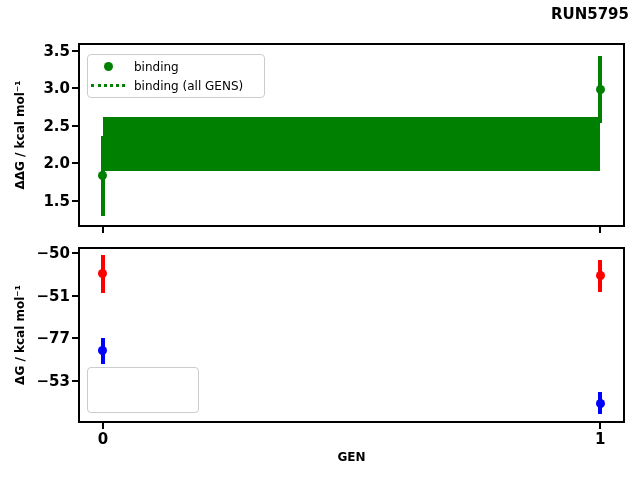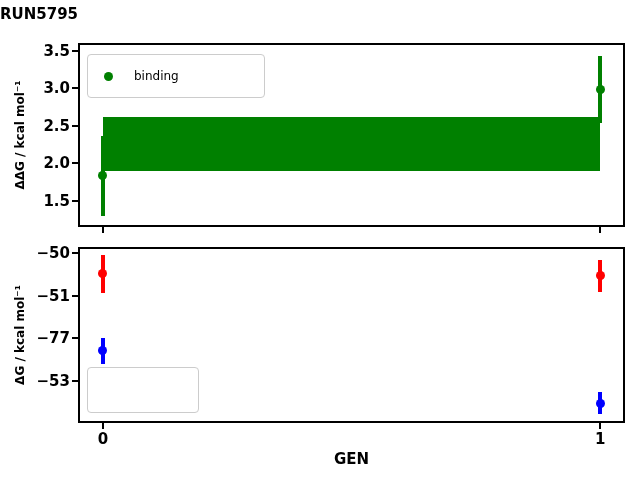--- a/index.html
+++ b/index.html
@@ -1,40 +1,40 @@
 <!DOCTYPE html>
 <html><head>
 <meta charset="utf-8">
 <style>
   html,body{margin:0;padding:0;background:#fff;}
   .figure{
     position:relative;width:640px;height:480px;background:#ffffff;
     font-family:"DejaVu Sans","Liberation Sans",sans-serif;overflow:hidden;
   }
   .fig-title{
-    position:absolute;top:5px;left:0;width:629px;text-align:left;
+    position:absolute;top:5px;left:0;width:629px;text-align:right;
     font-size:15px;font-weight:bold;color:#000;
   }
   .axes{position:absolute;}
   .spines{position:absolute;inset:0;border:2px solid #000;box-sizing:border-box;pointer-events:none;z-index:3;}
   .band{position:absolute;z-index:1;}
   .errbar{position:absolute;z-index:2;}
   .marker{position:absolute;border-radius:50%;z-index:2;}
   .tick{position:absolute;background:#000;z-index:3;}
   .ticklabel{position:absolute;font-size:15px;font-weight:bold;line-height:16px;color:#000;white-space:nowrap;}
   .ylab{text-align:right;}
   .xlab{text-align:center;}
   .ylabel{
     position:absolute;left:-58px;top:50%;
     transform:translate(-50%,-50%) rotate(-90deg);
     font-size:12px;font-weight:bold;white-space:nowrap;color:#000;
   }
   .xlabel{
     position:absolute;left:50%;top:203px;transform:translateX(-50%);
-    font-size:15px;font-weight:bold;color:#000;
+    font-size:12px;font-weight:bold;color:#000;
   }
   .legend{
     position:absolute;background:rgba(255,255,255,0.88);border:1px solid #cccccc;
     border-radius:4px;z-index:5;display:flex;flex-direction:column;justify-content:center;
     font-size:12px;box-sizing:border-box;padding:2px 0;color:#000;
   }
   .legend-row{display:flex;align-items:center;flex:1;}
   .lg-handle{width:40px;flex:none;display:flex;justify-content:center;align-items:center;}
   .lg-dot{width:9px;height:9px;border-radius:50%;background:#888;}
   .lg-dash{width:34px;height:0;border-top:3px dotted #888;}
@@ -50,20 +50,26 @@
   <div class="axes" id="ax0" style="left:78px;top:43px;width:547px;height:184px">
     <div class="spines"></div>
     <div class="ylabel">ΔΔG / kcal mol⁻¹</div>
 
     <div class="legend" style="left:9px;top:11px;width:178px;height:44px">
       <div class="legend-row">
         <span class="lg-handle">
             <span class="lg-dot" style="background: rgb(0, 128, 0);"></span>
           </span>
         <span class="lg-label">binding</span>
+      </div>
+      <div class="legend-row">
+        <span class="lg-handle">
+            <span class="lg-dash" style="border-top-color: rgb(0, 128, 0);"></span>
+          </span>
+        <span class="lg-label">binding (all GENS)</span>
       </div>
     </div>
   <div class="band" style="left: 24.8636px; top: 73.6px; width: 497.273px; height: 54.0735px; background: rgb(0, 128, 0);"></div>
       <div class="tick" style="left: -6px; top: 156.714px; width: 6px; height: 2px;"></div>
       <div class="ticklabel ylab" style="left: -48px; top: 149.714px; width: 40px;">1.5</div>
       <div class="tick" style="left: -6px; top: 119.163px; width: 6px; height: 2px;"></div>
       <div class="ticklabel ylab" style="left: -48px; top: 112.163px; width: 40px;">2.0</div>
       <div class="tick" style="left: -6px; top: 81.6122px; width: 6px; height: 2px;"></div>
       <div class="ticklabel ylab" style="left: -48px; top: 74.6122px; width: 40px;">2.5</div>
       <div class="tick" style="left: -6px; top: 44.0612px; width: 6px; height: 2px;"></div>

